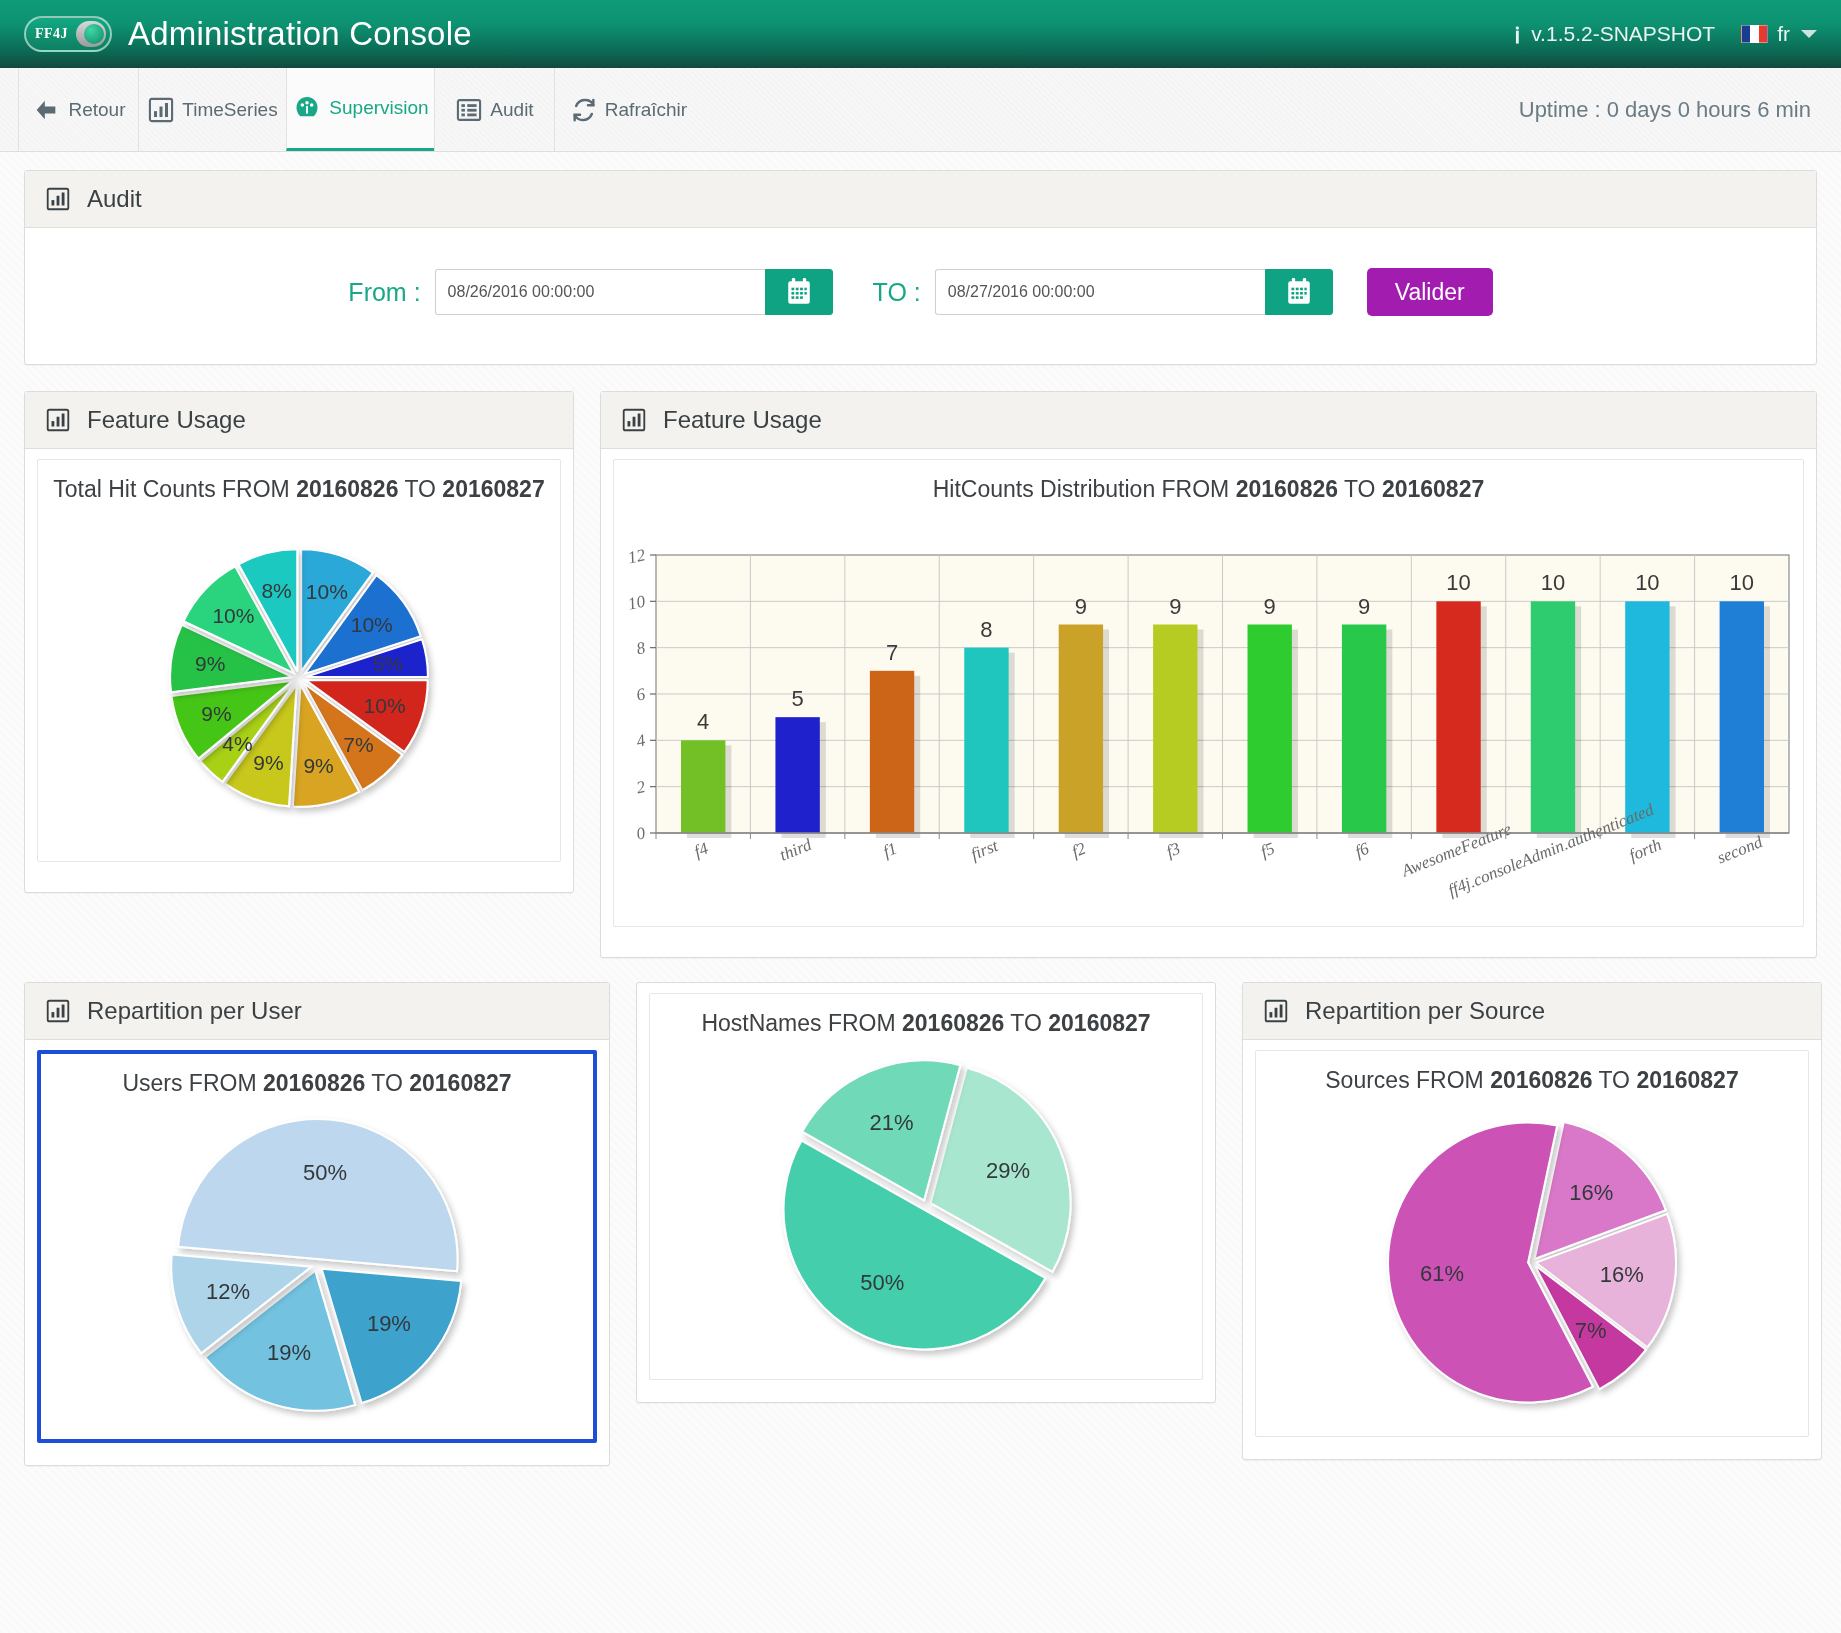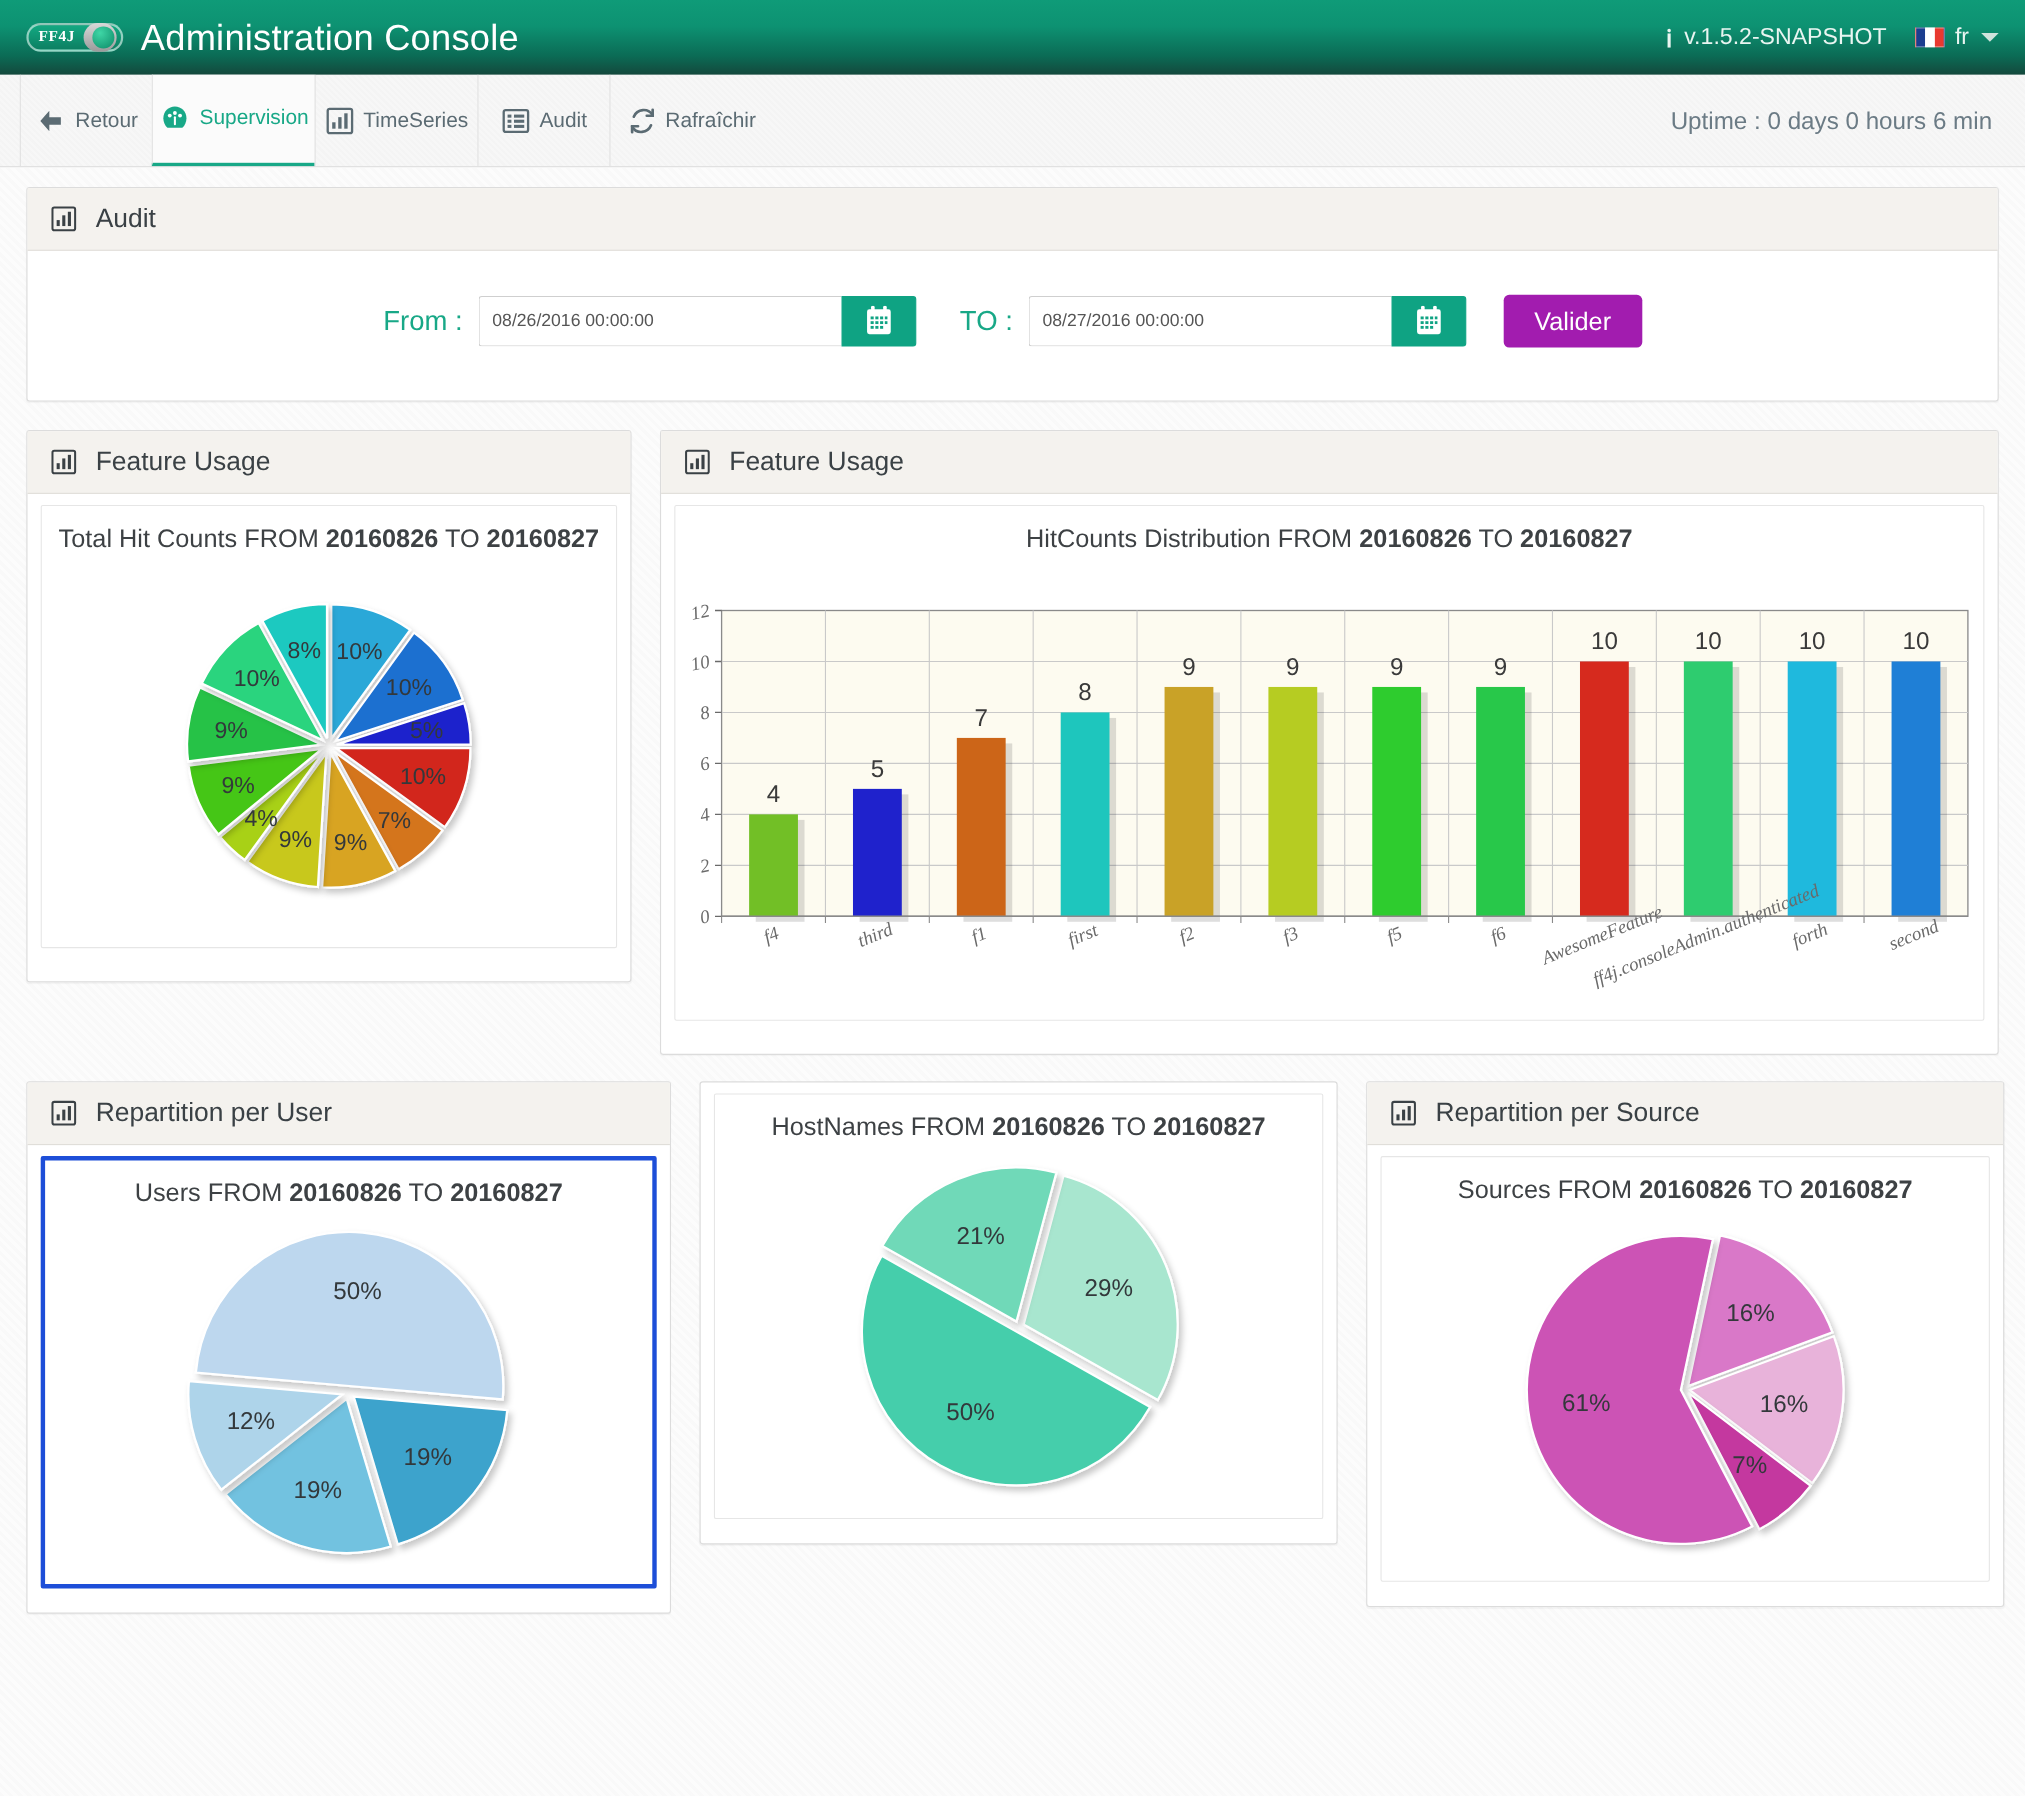--- a/index.html
+++ b/index.html
@@ -14,21 +14,21 @@
   .app { width:1841px; height:1633px; position:relative; background:#fdfdfd; }
 
   
   .header {
     height:68px;
     background:linear-gradient(180deg,#0f9b78 0%,#0d9272 35%,#0b6b55 75%,#14483c 100%);
     display:flex; align-items:center; padding:0 24px;
     position:relative;
   }
   .brand-toggle {
-    width:88px; height:26px; border-radius:18px;
+    width:88px; height:36px; border-radius:18px;
     background:linear-gradient(180deg,#13a982,#0d7f62);
     border:2px solid rgba(255,255,255,.55);
     display:flex; align-items:center; justify-content:space-between;
     padding:0 4px 0 9px; margin-right:16px;
   }
   .brand-toggle .txt {
     color:#fff; font-size:14px; font-weight:bold; letter-spacing:.5px;
     font-family:"Liberation Serif", serif;
   }
   .brand-toggle .knob {
@@ -162,45 +162,45 @@
 
   <div class="navbar">
 
     <div class="nav-item">
       <span class="ico">
         <svg width="30" height="28" viewBox="0 0 24 24" fill="#5b6b73">
           <path d="M11 4 L4 12 L11 20 L11 15 L20 15 L20 9 L11 9 Z"></path>
         </svg>
       </span>
       <span>Retour</span>
+    </div>
+
+    <div class="nav-item wide">
+      <span class="ico">
+        <svg width="28" height="28" viewBox="0 0 24 24" fill="none" stroke="#5b6b73" stroke-width="1.8">
+          <rect x="2.5" y="2.5" width="19" height="19" rx="1.5"></rect>
+          <rect x="6" y="13" width="2.6" height="5" fill="#5b6b73" stroke="none"></rect>
+          <rect x="10.7" y="9" width="2.6" height="9" fill="#5b6b73" stroke="none"></rect>
+          <rect x="15.4" y="6" width="2.6" height="12" fill="#5b6b73" stroke="none"></rect>
+        </svg>
+      </span>
+      <span>TimeSeries</span>
     </div>
 
     <div class="nav-item wide active">
       <span class="ico">
         <svg width="30" height="28" viewBox="0 0 24 24" fill="#18a887">
           <path d="M12 2.5c-5 0-9 4-9 9 0 3 1.2 5.6 3.2 7.5h11.6c2-1.9 3.2-4.5 3.2-7.5 0-5-4-9-9-9z"></path>
           <circle cx="8" cy="9.5" r="1.5" fill="#fff"></circle>
           <circle cx="12" cy="7.5" r="1.5" fill="#fff"></circle>
           <circle cx="16" cy="9.5" r="1.5" fill="#fff"></circle>
           <rect x="11.2" y="10" width="1.6" height="7" rx=".8" fill="#fff"></rect>
         </svg>
       </span>
       <span>Supervision</span>
-    </div>
-
-    <div class="nav-item wide">
-      <span class="ico">
-        <svg width="28" height="28" viewBox="0 0 24 24" fill="none" stroke="#5b6b73" stroke-width="1.8">
-          <rect x="2.5" y="2.5" width="19" height="19" rx="1.5"></rect>
-          <rect x="6" y="13" width="2.6" height="5" fill="#5b6b73" stroke="none"></rect>
-          <rect x="10.7" y="9" width="2.6" height="9" fill="#5b6b73" stroke="none"></rect>
-          <rect x="15.4" y="6" width="2.6" height="12" fill="#5b6b73" stroke="none"></rect>
-        </svg>
-      </span>
-      <span>TimeSeries</span>
     </div>
 
     <div class="nav-item">
       <span class="ico">
         <svg width="28" height="28" viewBox="0 0 24 24" fill="none" stroke="#5b6b73" stroke-width="1.8">
           <rect x="2.5" y="3.5" width="19" height="17" rx="1.5"></rect>
           <rect x="5.5" y="7" width="3" height="2.4" fill="#5b6b73" stroke="none"></rect>
           <rect x="10.5" y="7" width="8" height="2.4" fill="#5b6b73" stroke="none"></rect>
           <rect x="5.5" y="11" width="3" height="2.4" fill="#5b6b73" stroke="none"></rect>
           <rect x="10.5" y="11" width="8" height="2.4" fill="#5b6b73" stroke="none"></rect>

